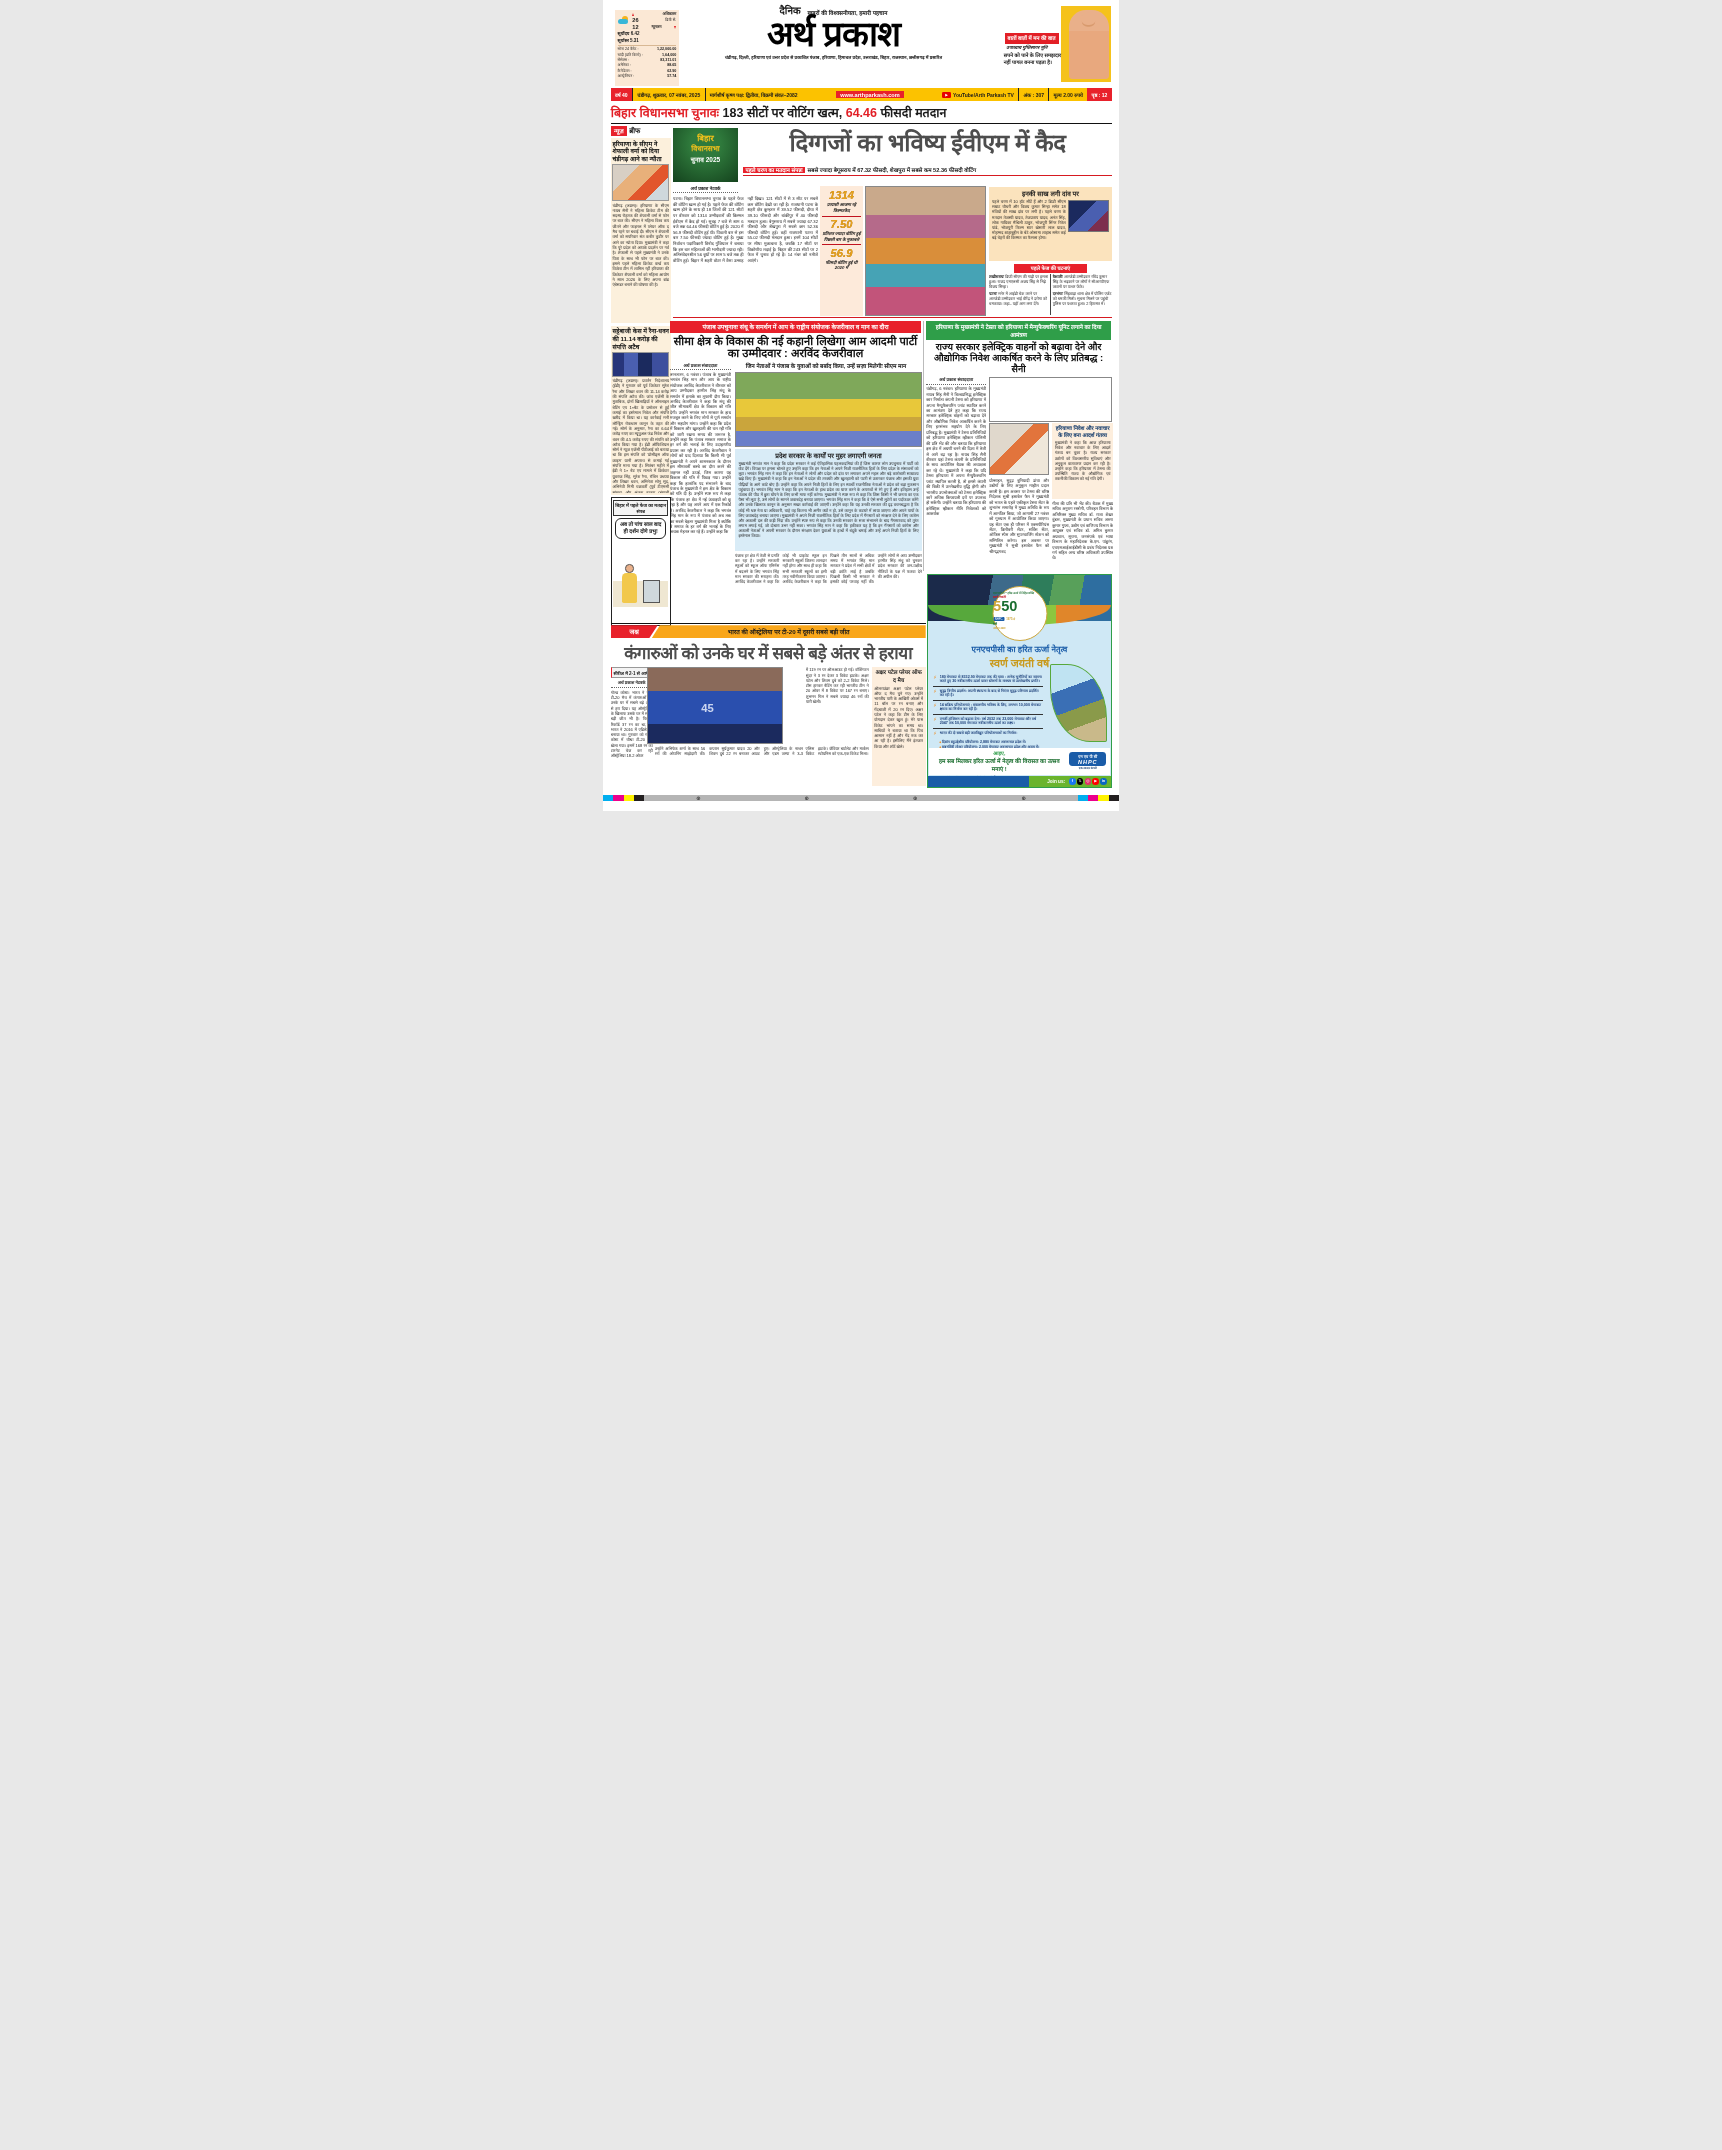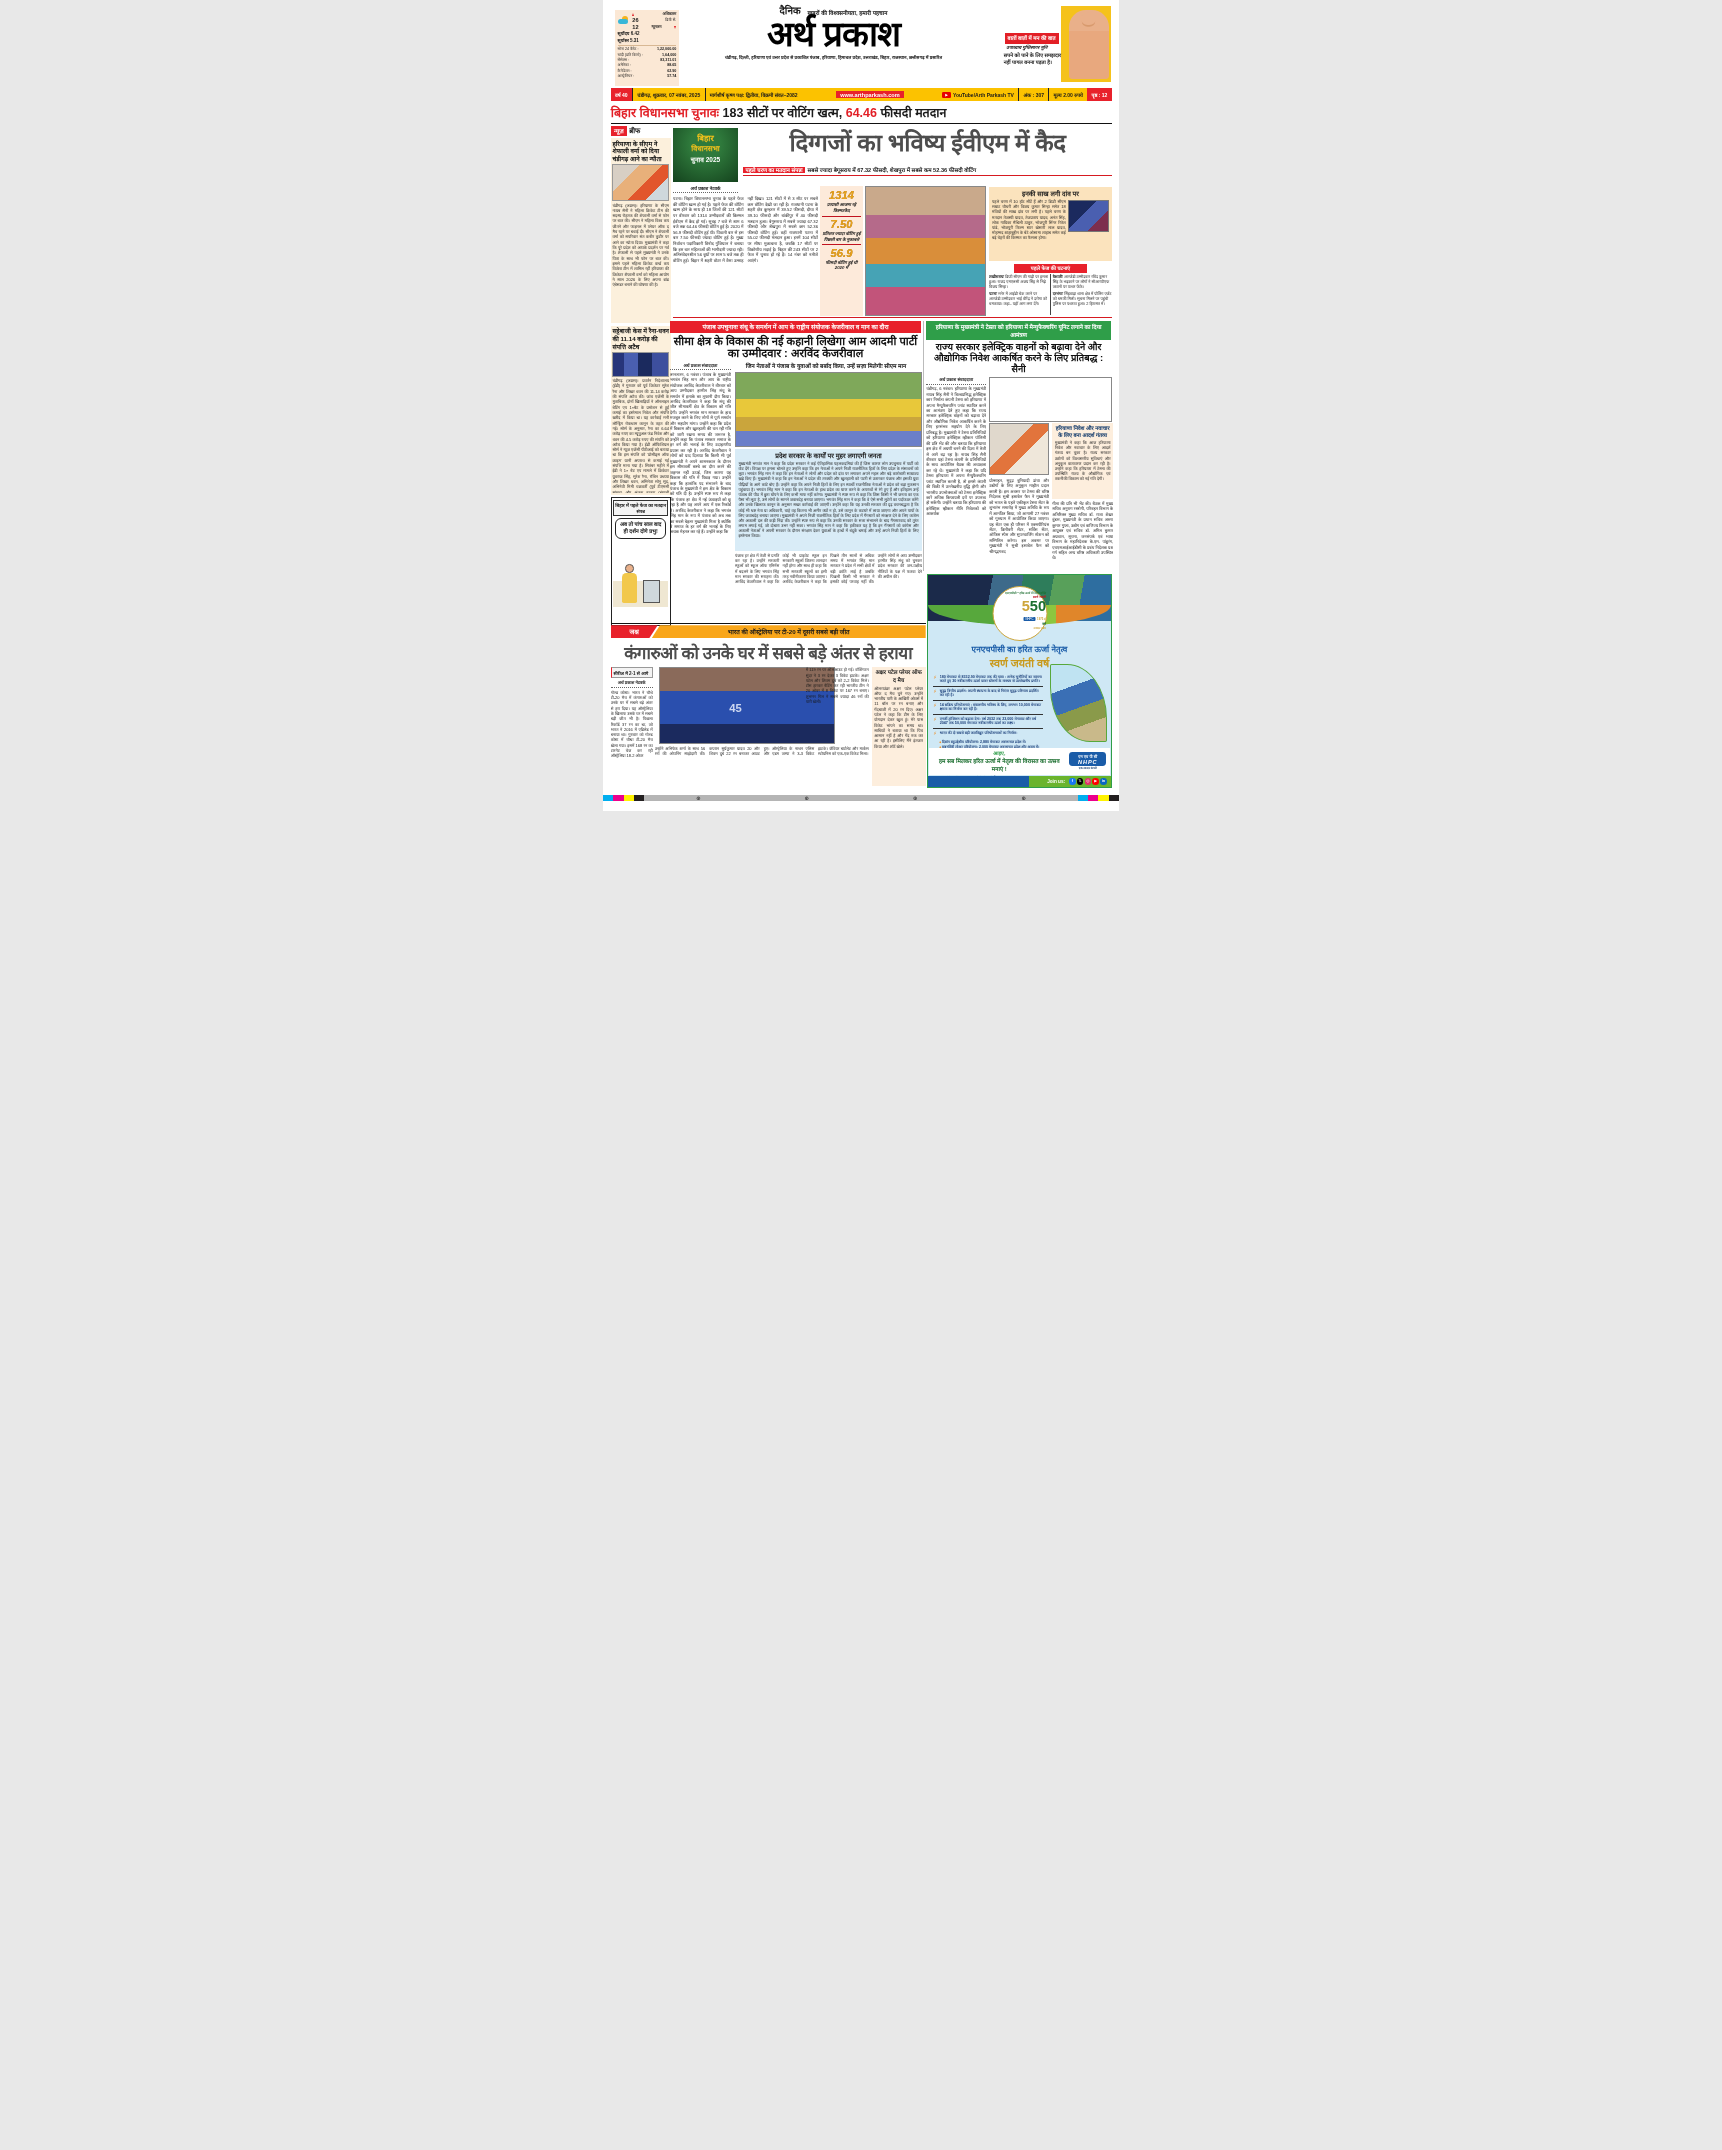--- a/index.html
+++ b/index.html
@@ -134,21 +134,21 @@
   .hy-side { position:absolute; left:126px; top:46px; width:61px; height:76px; background:#fdeedd; padding:2.2px 2.6px; }
   .hy-side-t { font-size:5.4px; font-weight:900; color:#123a6b; text-align:center; line-height:1.25; }
   .hy-side-b { font-size:4px; line-height:1.3; margin-top:1.3px; }
 
   
   .ad { left:324px; top:574px; width:185px; height:214px; border:1.3px solid #2f9e49; background:#cfe8f5; overflow:hidden; }
   .ad-top { position:relative; height:46px;
       background:linear-gradient(100deg,#1b2a4a 0 34%,#3d6a8a 34% 50%,#2e7d5b 50% 66%,#58a05a 66% 82%,#2e6ea0 82% 100%); }
   .ad-band { position:absolute; left:0; top:30px; width:100%; height:20px; background:linear-gradient(90deg,#57a83c 0 40%,#8cc63f 40% 70%,#e0862a 70% 100%); border-radius:0 0 50% 50%/0 0 100% 100%; }
   .ad-logo { position:absolute; left:50%; top:11.2px; transform:translateX(-50%); width:55px; height:55px; border-radius:50%;
-      background:#ffffff; border:1.3px solid #cda53a; text-align:right; padding-top:3.4px; z-index:3; }
+      background:#ffffff; border:1.3px solid #cda53a; text-align:left; padding-top:3.4px; z-index:3; }
   .ad-lg1 { font-size:2.8px; color:#1b6e2f; font-weight:bold; }
   .ad-lg2 { font-size:3.2px; color:#c1121f; font-weight:bold; margin-top:0.9px; }
   .ad-lg50 { font-size:14.6px; font-weight:900; color:#1b6e2f; line-height:1; }
   .ad-lg50 span { color:#cda53a; }
   .ad-lgb { display:inline-block; background:#1a5ca8; color:#fff; font-size:2.8px; padding:0.4px 1.7px; border-radius:0.9px; margin-top:0.4px; }
   .ad-lg3 { font-size:3.4px; color:#1b6e2f; font-weight:bold; }
   .ad-lg4 { font-size:2.8px; color:#cda53a; font-weight:bold; }
   .ad-h1 { margin-top:22.4px; text-align:center; font-size:8.2px; font-weight:900; color:#1a5ca8; }
   .ad-h2 { text-align:center; font-size:10.8px; font-weight:900; color:#c99a1d; margin-top:0.9px; }
   .ad-bullets { margin:2.6px 4.3px 0 5.2px; width:110px; }
@@ -180,21 +180,21 @@
   .sp-tab { background:#e8212b; color:#fff; font-size:6.5px; font-weight:900; width:47px; display:flex; align-items:center; justify-content:center;
             clip-path:polygon(0 0, 100% 0, 82% 100%, 0 100%); }
   .sp-banner { flex:1; background:#f9a61a; margin-left:-6px; clip-path:polygon(3% 0,100% 0,100% 100%,0 100%);
                display:flex; align-items:center; justify-content:center; font-size:6.2px; font-weight:900; }
   .sp-headline { text-align:center; font-size:17px; font-weight:900; color:#4d4d4d; margin-top:2.6px; letter-spacing:-0.4px; }
   .sp-zone { position:relative; margin-top:3.4px; height:119px; }
   .sp-left { position:absolute; left:0; top:0; width:42px; height:119px; }
   .series { border:0.4px solid #999; border-left:1.7px solid #e8212b; background:#f3f3f3; font-size:4.5px; font-weight:900; padding:1.3px 1.7px; }
   .sp-byline { text-align:center; font-size:4.2px; font-weight:bold; border-bottom:0.4px dotted #666; margin:2.6px 0 2.2px; padding-bottom:1.3px; }
   .sp-b1 { font-size:4px; line-height:1.32; }
-  .sp-photo { position:absolute; left:48px; top:0; width:176px; height:77px; border:0.4px solid #888;
+  .sp-photo { position:absolute; left:36px; top:0; width:136px; height:77px; border:0.4px solid #888;
       background:linear-gradient(180deg,#8a6a5a 0 30%,#2a4fae 30% 75%,#1b2a5e 75% 100%); }
   .sp-num { position:absolute; left:40%; top:45%; color:#e8eefc; font-size:11.2px; font-weight:900; opacity:0.85; }
   .sp-mid { position:absolute; left:195px; top:0; width:63px; height:77px; font-size:4px; line-height:1.32; }
   .sp-b3 { position:absolute; left:44px; top:79px; width:214px; height:40px; column-count:4; column-gap:3.9px; font-size:4px; line-height:1.3; }
   .sp-side { position:absolute; left:261px; top:0; width:54px; height:119px; background:#fdeedd; padding:2.2px 2.6px; }
   .sp-side-t { text-align:center; font-size:5.6px; font-weight:900; line-height:1.3; }
   .sp-side-b { font-size:4px; line-height:1.32; margin-top:1.7px; }
 
   
   .printbar { left:0; top:795px; width:516px; height:6px; background:#b5b5b5; display:flex; align-items:center; }

